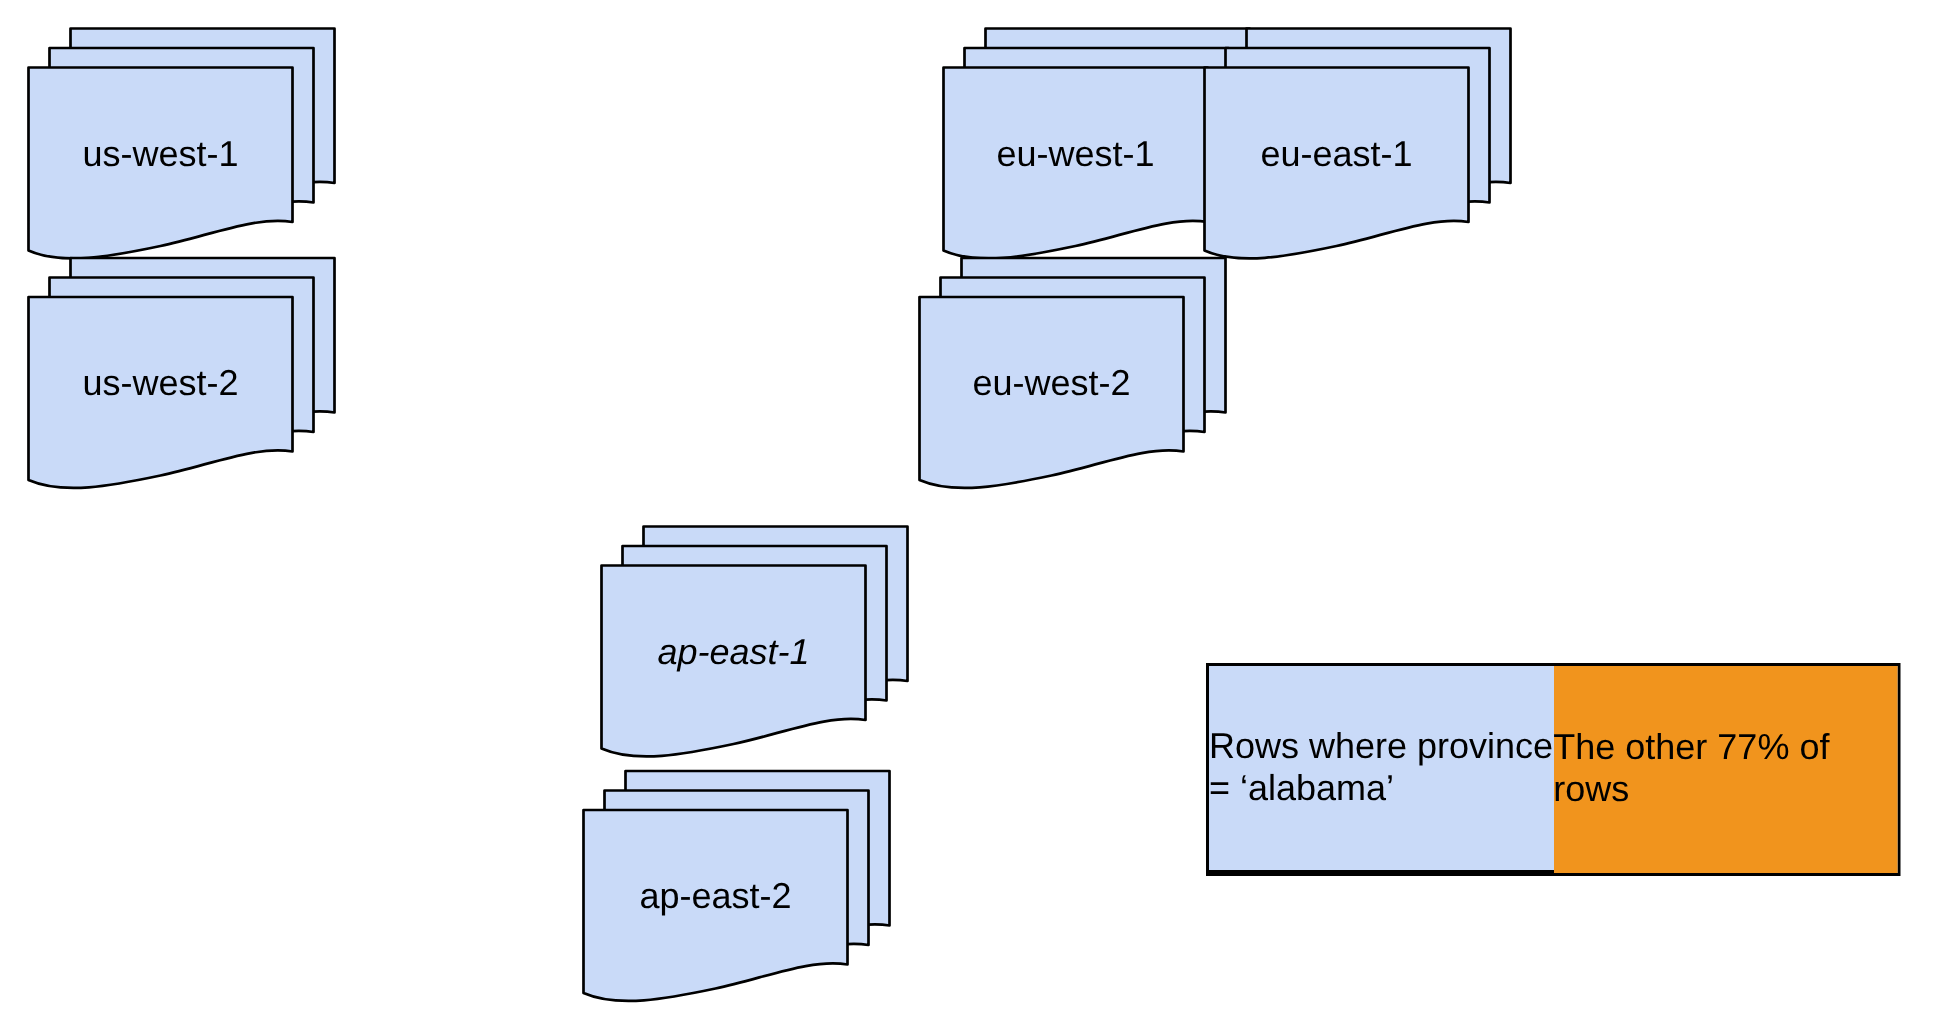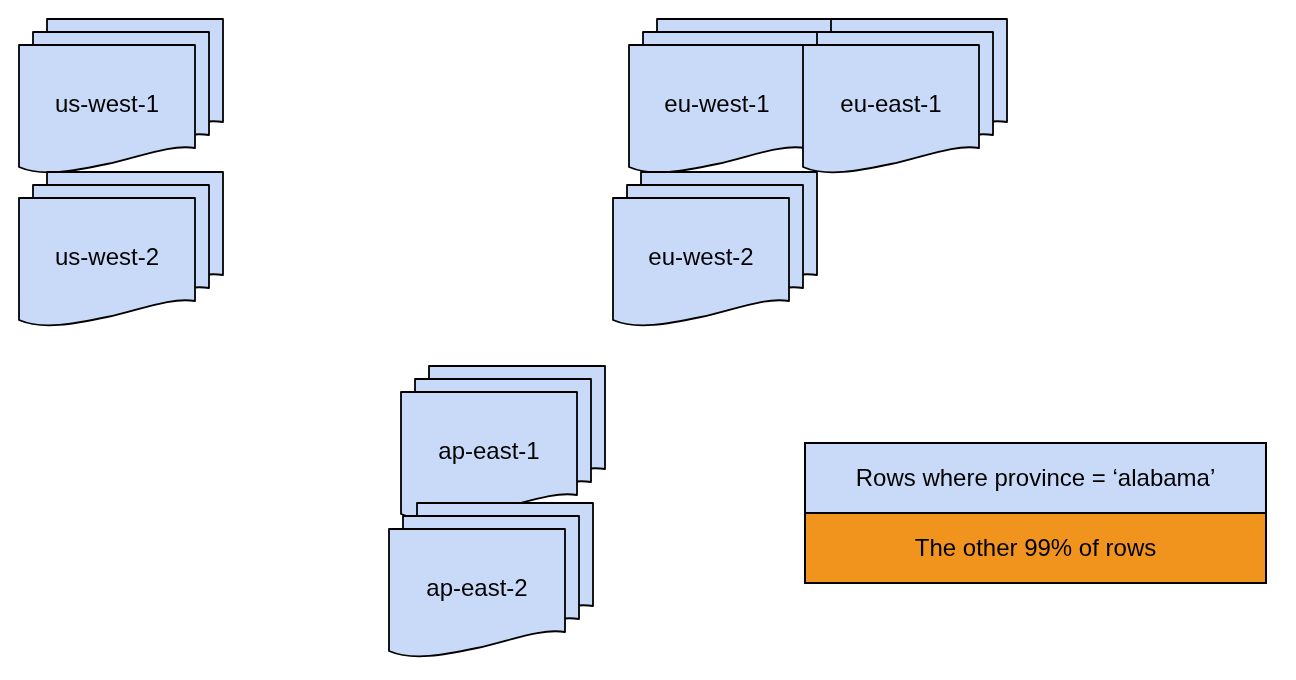--- a/index.html
+++ b/index.html
@@ -21,29 +21,29 @@
   }
   
   .p0{left:19px;top:19px;}
   .p1{left:249px;top:19px;}
   .p2{left:593px;top:19px;margin-left:36px;}
   .p3{left:803px;top:19px;}
   .p4{left:19px;top:172px;}
   .p5{left:237px;top:172px;}
   .p6{left:574px;top:172px;margin-left:39px;}
   .p7{left:793px;top:172px;}
-  .p8{left:401px;top:366px;}
-  .p9{left:389px;top:503px;}
+  .p8{left:401px;top:351px;font-style:italic;}
+  .p9{left:389px;top:514px;}
   
   .legend{
     position:absolute;left:804px;top:442px;
     width:463px;height:142px;
     border:2px solid #000000;
     box-sizing:border-box;
-    display:flex;flex-direction:column;
+    display:flex;flex-direction:row;
   }
   .legend-row{
     flex:1;display:flex;align-items:center;justify-content:center;
     font-size:24px;color:#000000;
   }
   .legend-row:first-child{border-bottom:2px solid #000000;}
   #defs-holder{position:absolute;width:0;height:0;overflow:hidden;}
 </style>
 </head>
 <body>
@@ -120,17 +120,17 @@
       <use href="#docshape" class="sheet" transform="translate(0,26)" fill="#c9daf8"></use>
       <text class="stack-label" x="88" y="84" text-anchor="middle" dominant-baseline="central">ap-east-2</text>
     </svg>
   </div>
 
   <div class="legend">
     <div class="legend-row" style="background-color: rgb(201, 218, 248);">
       <span>Rows where province = ‘alabama’</span>
     </div>
     <div class="legend-row" style="background-color: rgb(241, 148, 29);">
-      <span>The other 99% of rows</span>
+      <span>The other 77% of rows</span>
     </div>
   </div>
 
 </div>
 
 </body></html>

